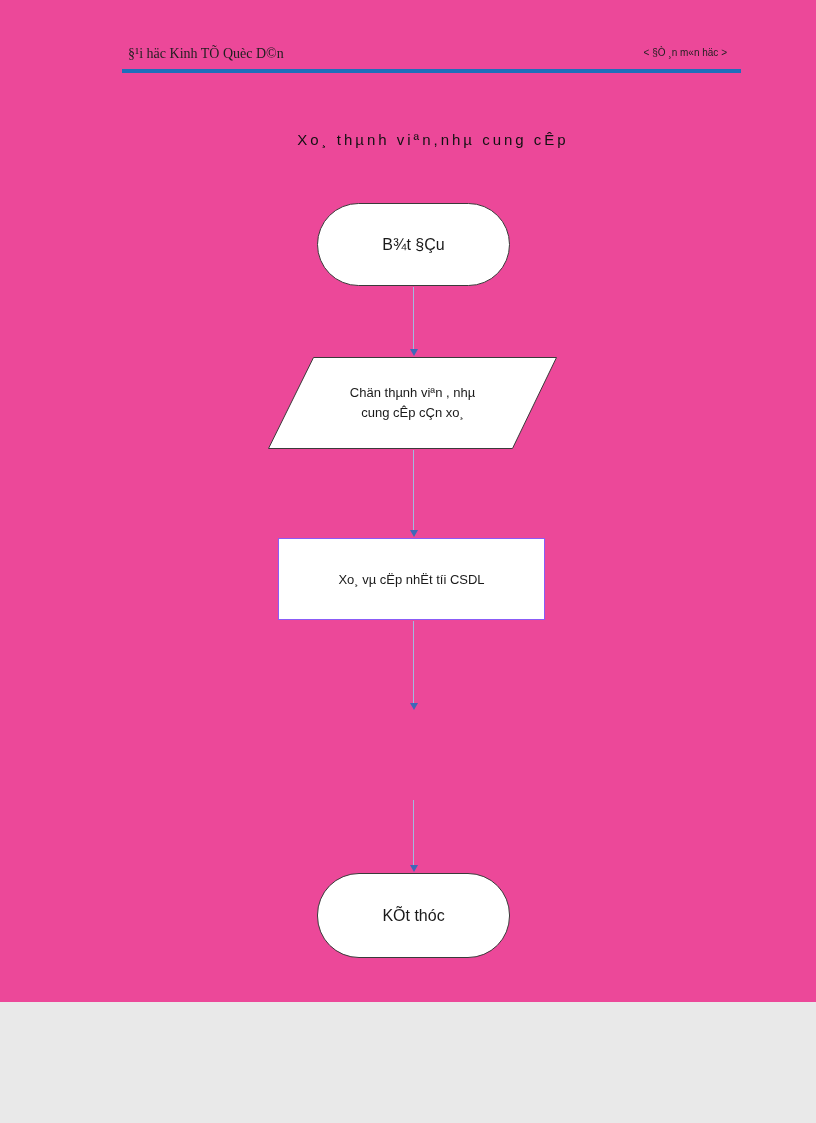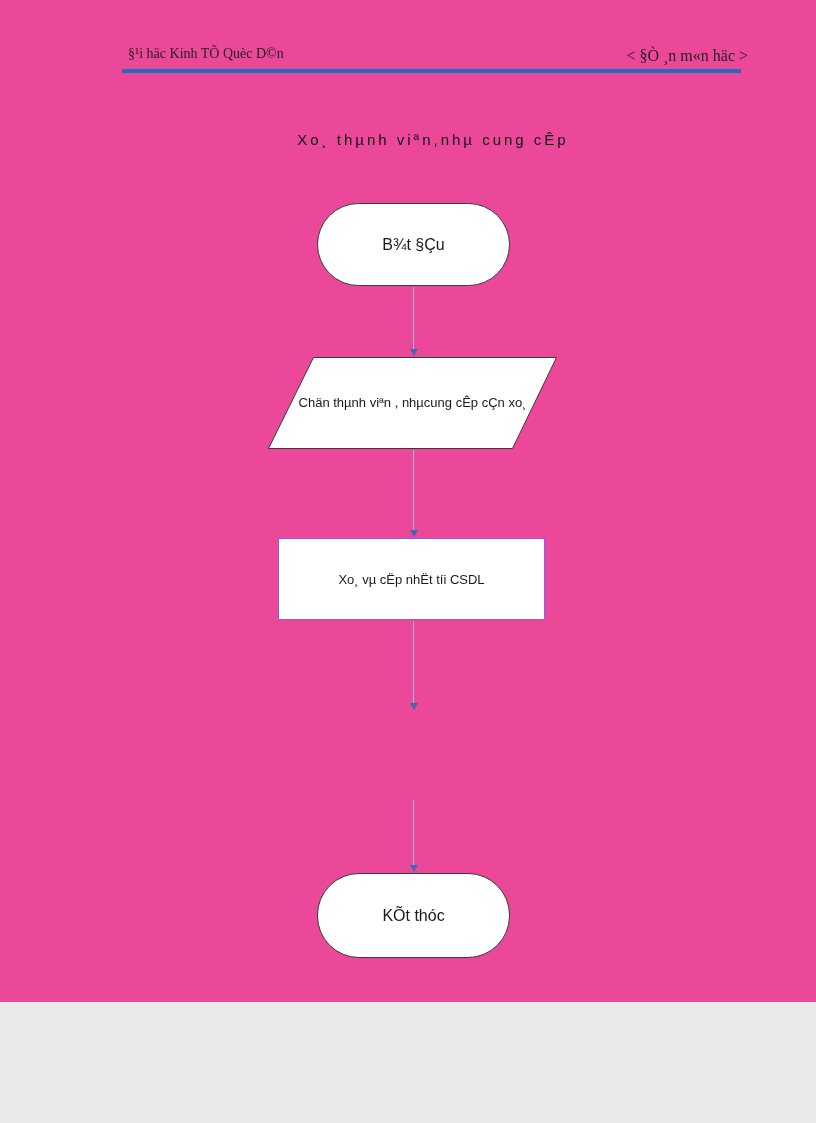--- a/index.html
+++ b/index.html
@@ -12,23 +12,23 @@
     color:#1a1a1a;
     overflow:hidden;
   }
   
   .hdr-left{
     position:absolute;left:128px;top:46px;
     font-family:"Liberation Serif", serif;
     font-size:14px;color:#1f1f1f;white-space:nowrap;
   }
   .hdr-right{
-    position:absolute;right:68px;top:47px;
-    font-family:Liberation Serif, serif;
-    font-size:16px;color:#1f1f1f;white-space:nowrap;
+    position:absolute;right:89px;top:47px;
+    font-family:Liberation Sans, sans-serif;
+    font-size:10px;color:#1f1f1f;white-space:nowrap;
   }
   .hdr-rule{
     position:absolute;left:122px;top:69px;
     width:619px;height:4px;background:#1e6fbb;
   }
   
   .doc-title{
     position:absolute;left:283px;top:131px;width:300px;
     text-align:center;
     font-size:15px;letter-spacing:3px;color:#111;
@@ -44,21 +44,21 @@
   .process{
     position:absolute;
     border:1px solid #8b5cf6;
     display:flex;align-items:center;justify-content:center;
     font-size:13px;background:#fff;box-sizing:border-box;
   }
   .para-box{position:absolute;}
   .para-box svg{display:block;}
   .para-text{
     position:absolute;left:0;top:0;width:100%;height:100%;
-    display:flex;flex-direction:row;align-items:center;justify-content:center;
+    display:flex;flex-direction:column;align-items:center;justify-content:center;
     font-size:13px;line-height:20px;text-align:center;
   }
   
   .arrow{
     position:absolute;width:9px;
     display:flex;flex-direction:column;align-items:center;
   }
   .arrow-line{width:1px;flex:1;background:#a3b8de;}
   .arrow-head{
     width:0;height:0;

